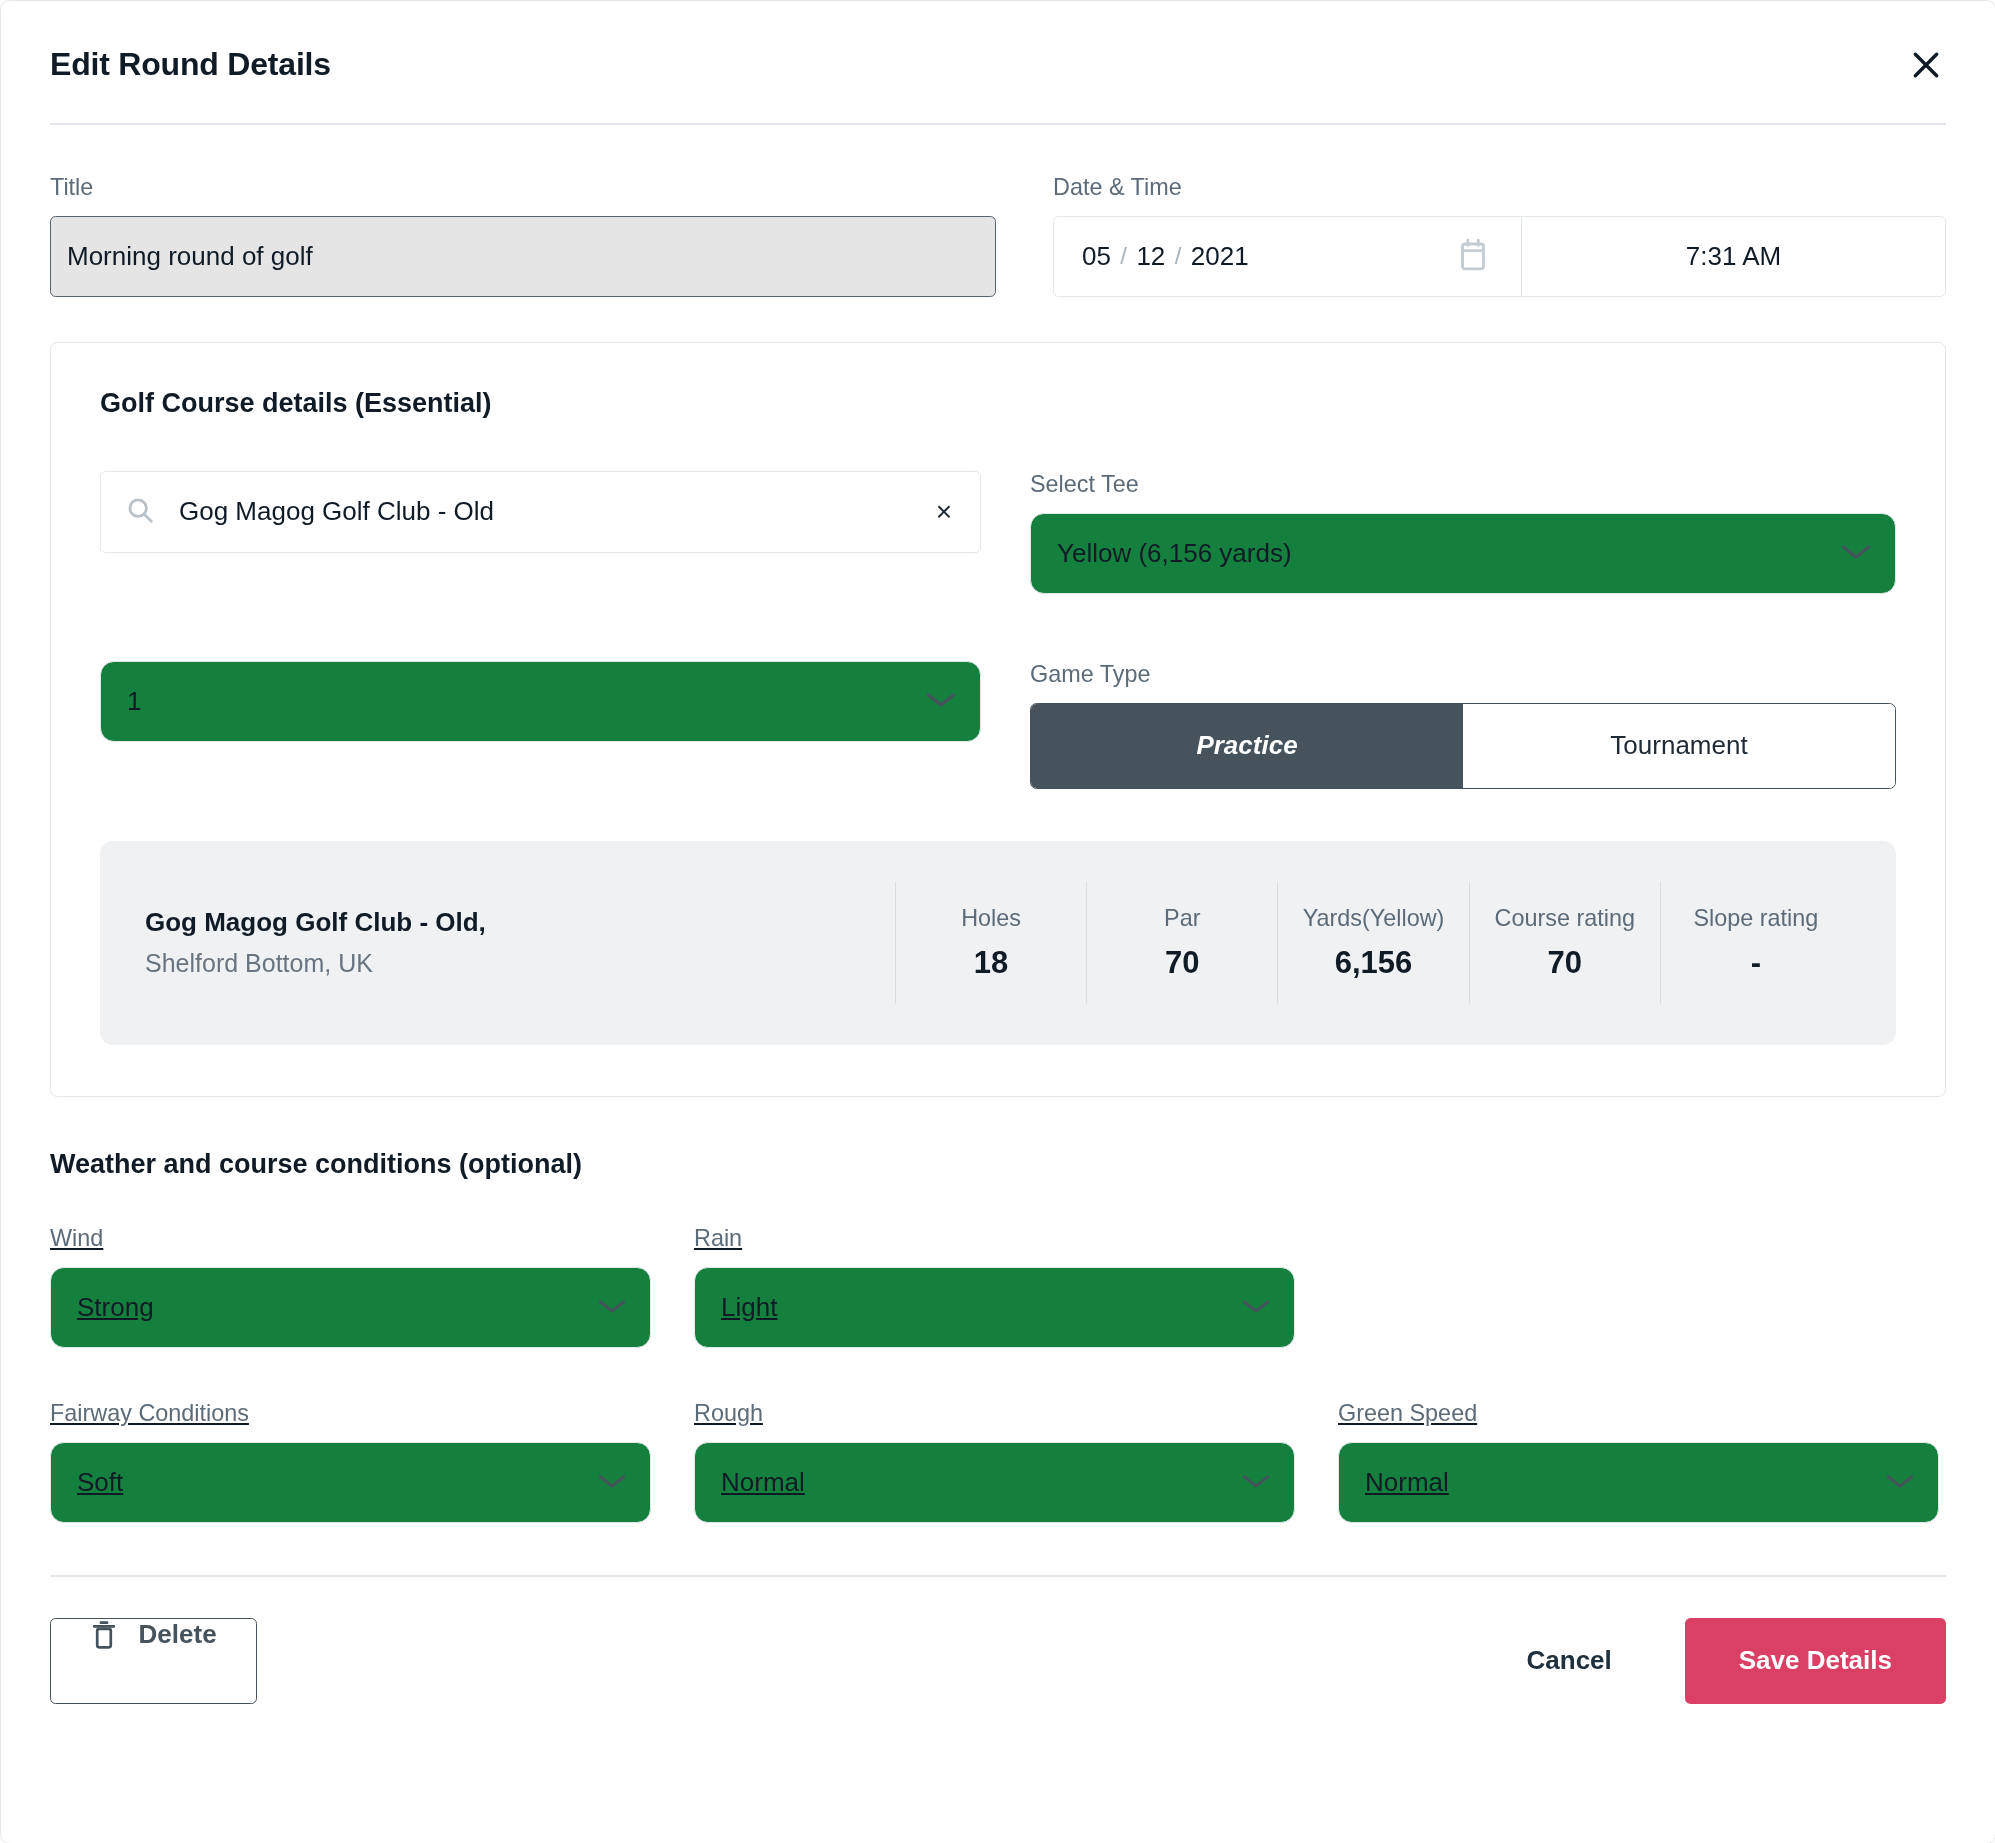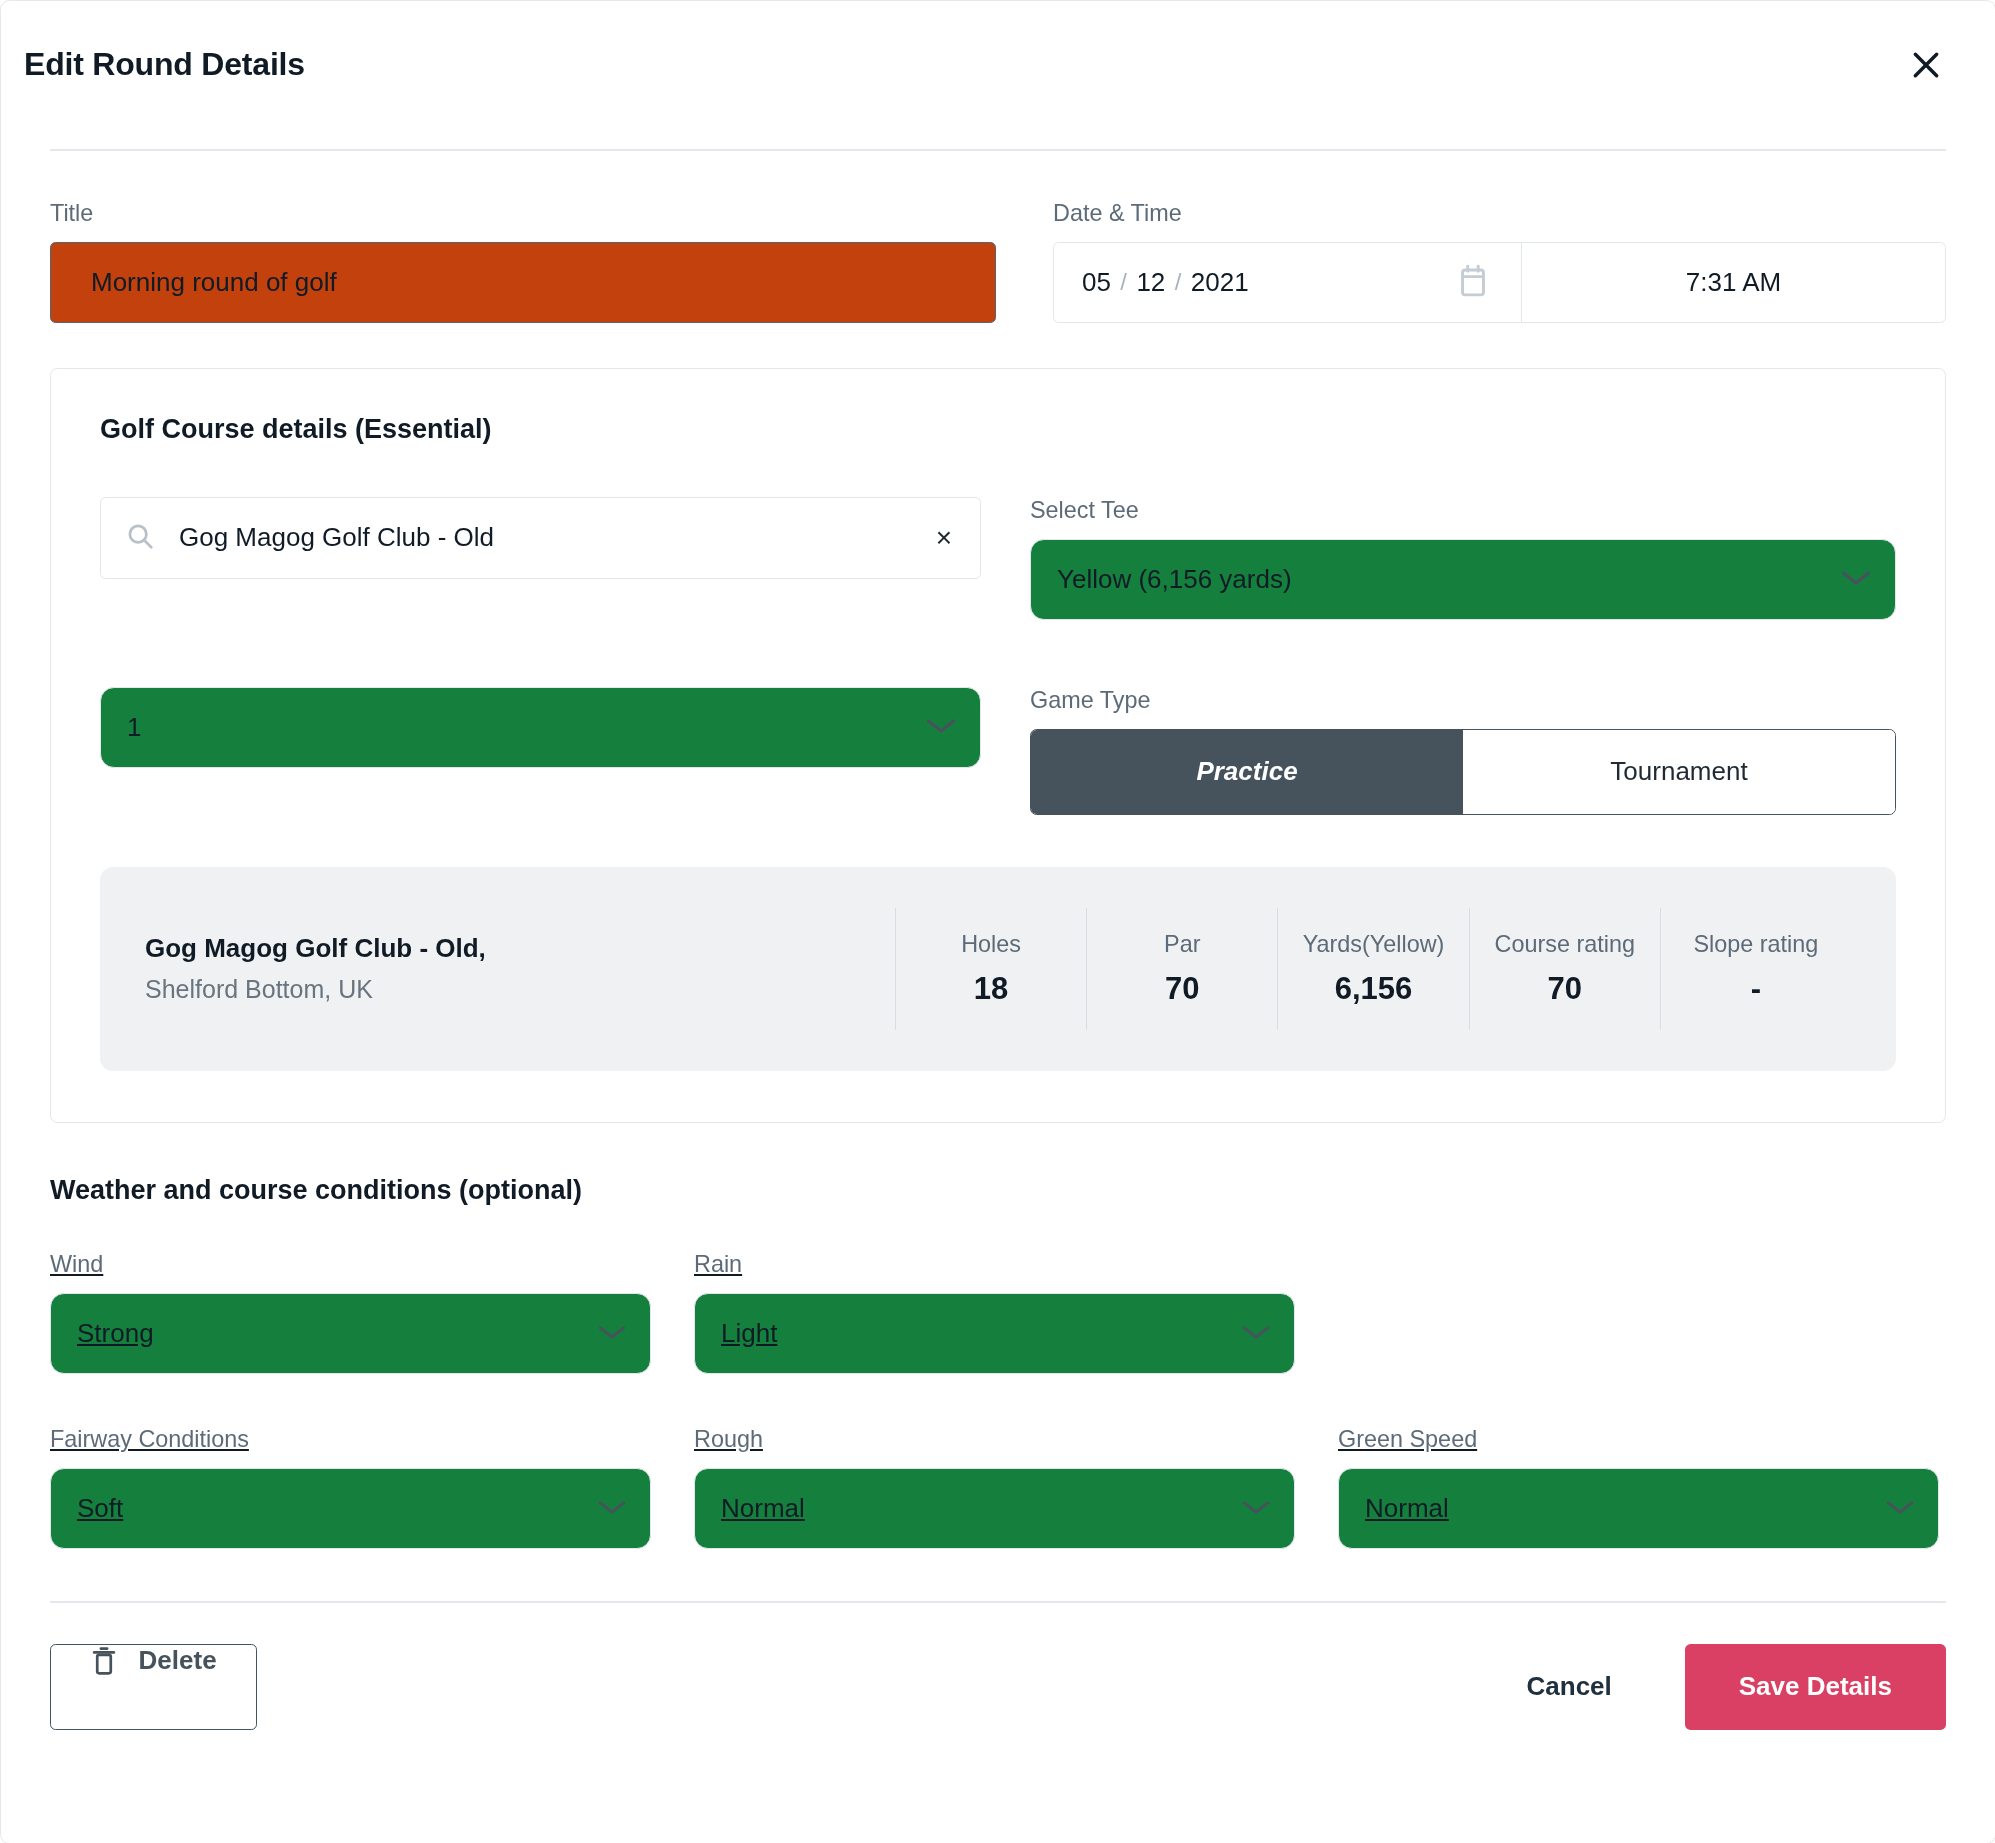--- a/index.html
+++ b/index.html
@@ -17,22 +17,22 @@
     height: 1844px;
     background: #ffffff;
     border: 1.9px solid #e4e8ec;
     border-radius: 9.4px;
     overflow: hidden;
   }
 
   
   .dlg-header {
     position: relative;
-    padding: 45px 49px 0 23px;
-    height: 148px;
+    padding: 45px 49px 0 49px;
+    height: 122px;
   }
   .dlg-title {
     font-size: 32px;
     font-weight: bold;
     color: #101b26;
     letter-spacing: -0.2px;
   }
   .close-btn {
     position: absolute;
     top: 39px;
@@ -58,24 +58,24 @@
     color: #5d6b78;
     margin-bottom: 15px;
     display: block;
     font-weight: normal;
   }
   .text-input {
     width: 100%;
     height: 81px;
     border: 1.9px solid #56646f;
     border-radius: 5.6px;
-    background: #c2410c;
-    display: flex;
-    align-items: center;
-    padding: 0 40px;
+    background: #e5e5e5;
+    display: flex;
+    align-items: center;
+    padding: 0 16px;
     font-size: 26px;
     color: #101b26;
   }
   .soft-box {
     border: 1.9px solid #e2e7ec;
     border-radius: 14px;
     background: #15803d;
     height: 81px;
     display: flex;
     align-items: center;

